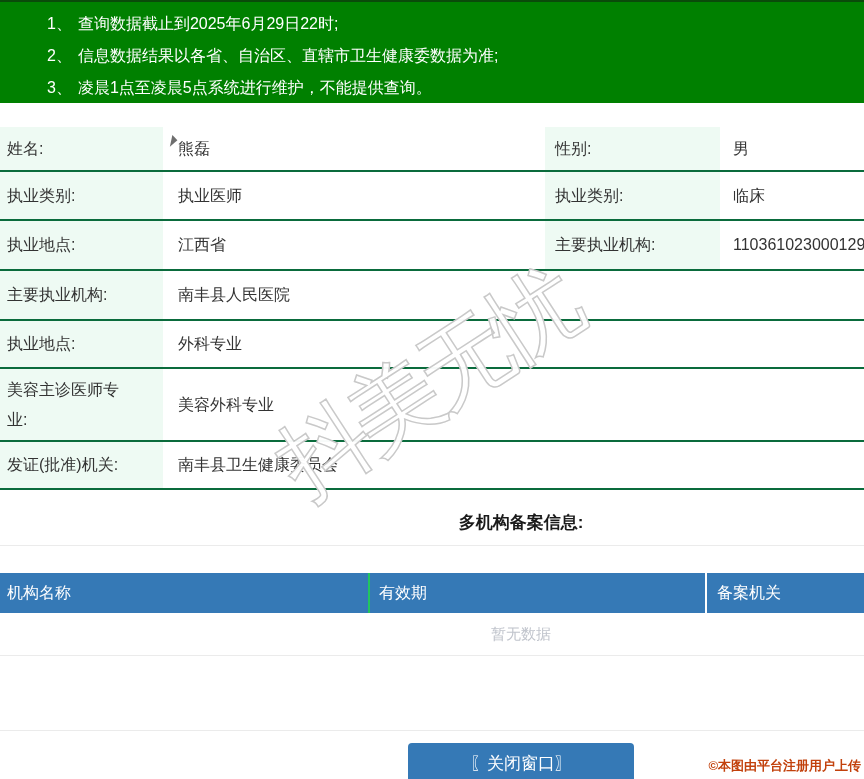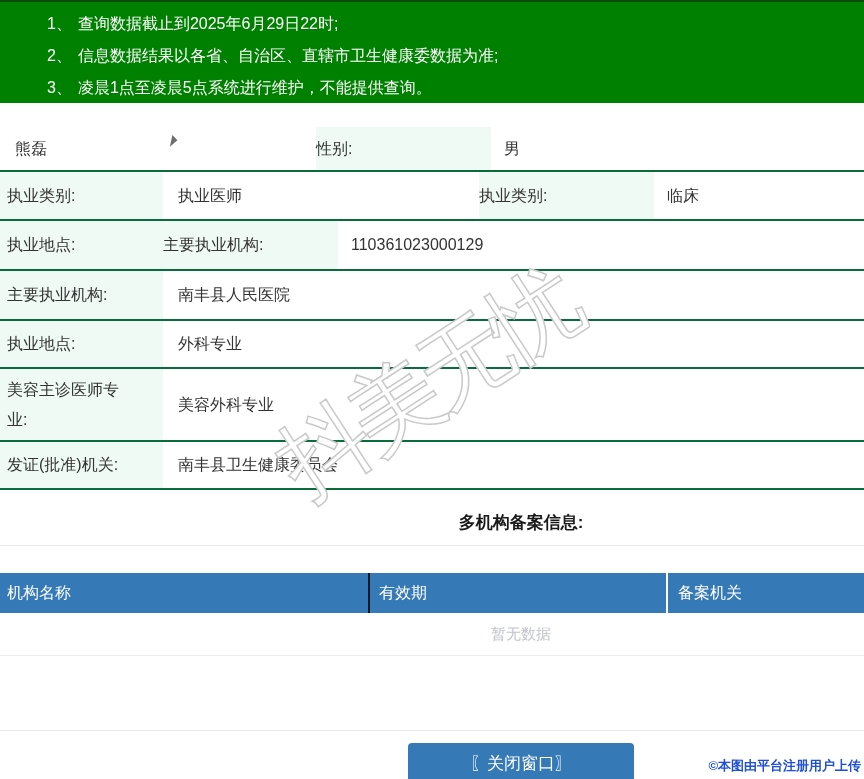--- a/index.html
+++ b/index.html
@@ -13,51 +13,51 @@
   .notice-line{white-space:nowrap;}
   .notice-num{margin-right:6px;}
   .notice-bold{font-weight:normal;}
 
   
   .info-table{margin-top:24px;}
   .info-row{display:flex;align-items:center;box-sizing:border-box;border-bottom:2px solid #0a6b3c;line-height:30px;font-size:16px;}
   .cell{box-sizing:border-box;}
   .lab1{width:163px;align-self:stretch;background:#eefaf3;display:flex;align-items:center;
         padding-left:7px;padding-right:30px;}
-  .val1{width:316px;padding-left:15px;}
-  .lab2{width:175px;align-self:stretch;background:#eefaf3;display:flex;align-items:center;}
+  .val1{width:382px;padding-left:15px;}
+  .lab2{width:175px;align-self:stretch;background:#eefaf3;display:flex;align-items:center;padding-left:10px;}
   .val2{flex:1;padding-left:13px;}
   .valfull{flex:1;padding-left:15px;}
   .h45{height:45px}.h49{height:49px}.h50{height:50px}.h48{height:48px}.h73{height:73px}
 
   
   .section-title{margin-top:23px;height:20px;line-height:20px;text-align:center;
     font-weight:bold;font-size:17px;color:#1a1a1a;}
   .thin-line{height:0;border-top:1px solid #ebebeb;}
   .line1{margin-top:12px;}
   .org-header{margin-top:27px;height:40px;background:#3579b6;display:flex;align-items:stretch;color:#fff;font-size:16px;}
   .org-hcell{box-sizing:border-box;display:flex;align-items:center;padding-left:8px;}
   .org-c1{width:368px;padding-left:7px;}
-  .org-c2{width:298px;border-left:2px solid #0f172a;padding-left:9px;}
+  .org-c2{width:337px;border-left:2px solid #22c55e;padding-left:9px;}
   .org-c3{flex:1;border-left:2px solid #fff;padding-left:10px;}
   .org-empty{height:42px;line-height:42px;text-align:center;color:#c0c4cc;font-size:15px;border-bottom:1px solid #ebebeb;}
   .line2{margin-top:74px;}
 
   
   .btn-row{margin-top:12px;text-align:center;}
   .close-btn{width:226px;height:40px;background:#3579b6;color:#fff;font-size:17px;border:none;
     border-radius:4px;cursor:pointer;font-family:inherit;}
 
   
   .watermark{position:absolute;left:257px;top:339px;width:340px;height:90px;line-height:90px;
     text-align:center;font-size:90px;letter-spacing:-7px;transform:rotate(-33deg);
     color:rgba(255,255,255,0.97);-webkit-text-stroke:1.5px #c9c9c9;z-index:30;pointer-events:none;}
 
   
-  .stamp{position:absolute;right:3px;bottom:4px;font-size:13px;font-weight:bold;color:#1d4ed8;z-index:40;
+  .stamp{position:absolute;right:3px;bottom:4px;font-size:13px;font-weight:bold;color:#c2410c;z-index:40;
     text-shadow:-1px -1px 0 #fff,1px -1px 0 #fff,-1px 1px 0 #fff,1px 1px 0 #fff;}
 
   
   .cursor{position:absolute;left:171px;top:136px;width:0;height:0;z-index:50;
     border-left:6px solid #555;border-right:5px solid transparent;
     border-top:4px solid transparent;border-bottom:8px solid transparent;
     transform:rotate(12deg);opacity:.85;}
 </style>
 </head>
 <body>
@@ -67,34 +67,36 @@
 
     <div class="green-banner">
       <div class="notice-line"><span class="notice-num">1、</span><span>查询数据截止到</span><span class="notice-bold">2025年6月29日22时</span><span>;</span></div>
       <div class="notice-line"><span class="notice-num">2、</span><span>信息数据结果以各省、自治区、直辖市卫生健康委数据为准;</span><span class="notice-bold"></span><span></span></div>
       <div class="notice-line"><span class="notice-num">3、</span><span></span><span class="notice-bold">凌晨1点至凌晨5点</span><span>系统进行维护，不能提供查询。</span></div>
     </div>
 
     <div class="info-table">
 
       <div class="info-row h45">
+        <div class="cell lab1">姓名:</div>
         <div class="cell val1">熊磊</div>
         <div class="cell lab2">性别:</div>
         <div class="cell val2">男</div>
       </div>
 
       <div class="info-row h49">
         <div class="cell lab1">执业类别:</div>
         <div class="cell val1">执业医师</div>
         <div class="cell lab2">执业类别:</div>
         <div class="cell val2">临床</div>
       </div>
 
       <div class="info-row h50">
         <div class="cell lab1">执业地点:</div>
+        <div class="cell val1">江西省</div>
         <div class="cell lab2">主要执业机构:</div>
         <div class="cell val2">110361023000129</div>
       </div>
 
       <div class="info-row h50">
         <div class="cell lab1">主要执业机构:</div>
         <div class="cell valfull">南丰县人民医院</div>
       </div>
 
       <div class="info-row h48">

